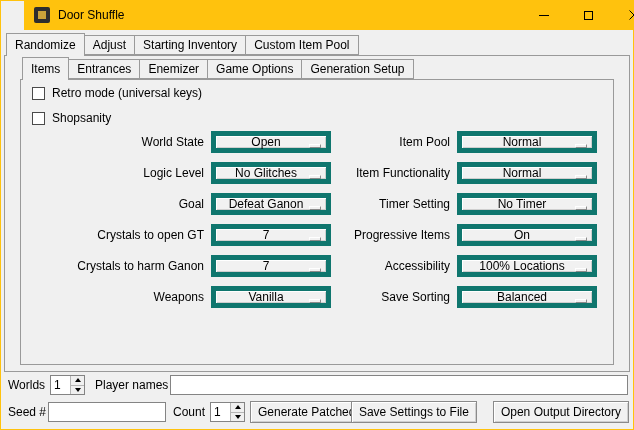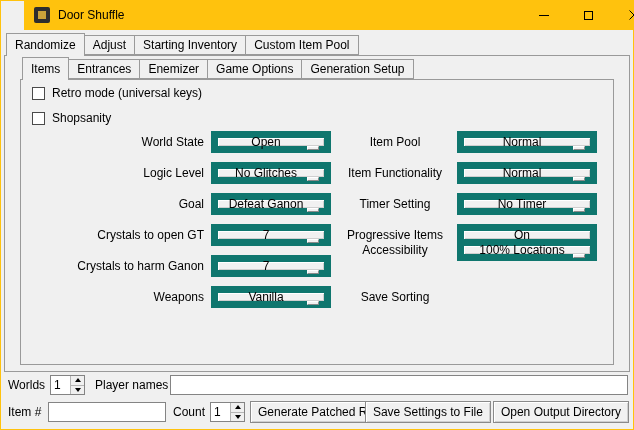--- a/index.html
+++ b/index.html
@@ -38,22 +38,22 @@
   .check-row { position:absolute; left:32px; height:16px; display:flex; align-items:center; gap:7px; z-index:3; }
   .cr1 { top:85px; } .cr2 { top:110px; }
   .checkbox { width:13px; height:13px; background:#fff; border:1px solid #4a4a4a; flex:0 0 auto; }
 
   
   .opt-row { position:absolute; height:22px; z-index:3; }
   .opt-row.left  { left:20px;  width:312px; }
   .opt-row.right { left:340px; width:258px; }
   .opt-label { position:absolute; top:0; height:22px; line-height:22px; text-align:right; white-space:nowrap; }
   .left  .opt-label { left:0; width:184px; }
-  .right .opt-label { left:0; width:110px;text-align:center; }
-  .dropdown { position:absolute; top:0; height:22px; background:#f1f1f1; border:7px solid #0f766e;
+  .right .opt-label { left:0; width:110px; }
+  .dropdown { position:absolute; top:0; height:22px; background:#f1f1f1; border:5px solid #0f766e;
               box-shadow: inset 1px 1px 0 #ffffff, inset -1px -1px 0 #cfcfcf;
               display:flex; align-items:center; justify-content:center; }
   .left  .dropdown { left:191px; width:120px; }
   .right .dropdown { left:117px; width:140px; }
   .dd-text { padding-right:10px; white-space:nowrap; }
   .dd-ind { position:absolute; right:5px; top:8px; width:12px; height:4px; background:#f1f1f1;
             border:1px solid; border-color:#ffffff #8a8a8a #8a8a8a #ffffff; }
 
   
   .blabel { position:absolute; height:20px; line-height:20px; white-space:nowrap; }
@@ -63,21 +63,21 @@
   .spin input { width:19px; border:0; font:inherit; padding-left:3px; background:#fff; height:100%; outline:none; }
   .spin-btns { width:14px; display:flex; flex-direction:column; border-left:1px solid #b5b5b5; }
   .spin-btn { flex:1; background:#f0f0f0; display:flex; align-items:center; justify-content:center; }
   .spin-btn.up { border-bottom:1px solid #b5b5b5; }
   .tri-up { width:0; height:0; border-left:3px solid transparent; border-right:3px solid transparent; border-bottom:4px solid #000; }
   .tri-down { width:0; height:0; border-left:3px solid transparent; border-right:3px solid transparent; border-top:4px solid #000; }
   .btn { height:22px; background:#f1f1f1; border:1px solid #8a8a8a;
          box-shadow: inset 1px 1px 0 #ffffff, inset -1px -1px 0 #cfcfcf;
          padding:0 7px; display:flex; align-items:center; font:inherit; white-space:nowrap; }
   .btn-generate { position:absolute; left:250px; top:401px; }
-  .btn-right-group { position:absolute; right:5px; top:401px; display:flex; gap:2px; }
+  .btn-right-group { position:absolute; right:5px; top:401px; display:flex; gap:16px; }
 </style>
 </head>
 <body>
 
 <div class="window">
 
   <div class="titlebar">
     <span class="app-icon"></span>
     <span class="title">Door Shuffle</span>
     <div class="win-controls">
@@ -186,47 +186,51 @@
       <span class="dd-ind"></span>
     </div>
   </div>
   <div class="opt-row right" style="top:224px">
     <span class="opt-label">Progressive Items</span>
     <div class="dropdown">
       <span class="dd-text">On</span>
       <span class="dd-ind"></span>
     </div>
   </div>
-  <div class="opt-row right" style="top:239px">
+  <div class="opt-row right" style="top:255px">
     <span class="opt-label">Accessibility</span>
     <div class="dropdown">
       <span class="dd-text">100% Locations</span>
       <span class="dd-ind"></span>
     </div>
   </div>
   <div class="opt-row right" style="top:286px">
     <span class="opt-label">Save Sorting</span>
+    <div class="dropdown">
+      <span class="dd-text">Balanced</span>
+      <span class="dd-ind"></span>
+    </div>
   </div>
 
   <span class="blabel" style="left:8px; top:375px">Worlds</span>
   <div class="spin" style="left:50px; top:375px">
     <input value="1" style="">
     <div class="spin-btns">
       <div class="spin-btn up">
           <span class="tri-up"></span>
         </div>
       <div class="spin-btn">
           <span class="tri-down"></span>
         </div>
     </div>
   </div>
   <span class="blabel" style="left:95px; top:375px">Player names</span>
   <input class="entry" style="left: 170px; top: 375px; right: 6px;" value="">
 
-  <span class="blabel" style="left:8px; top:402px">Item #</span>
+  <span class="blabel" style="left:8px; top:402px">Seed #</span>
   <input class="entry" style="left: 48px; top: 402px; width: 118px;" value="">
   <span class="blabel" style="left:173px; top:402px">Count</span>
   <div class="spin" style="left:210px; top:402px">
     <input value="1" style="">
     <div class="spin-btns">
       <div class="spin-btn up">
           <span class="tri-up"></span>
         </div>
       <div class="spin-btn">
           <span class="tri-down"></span>

